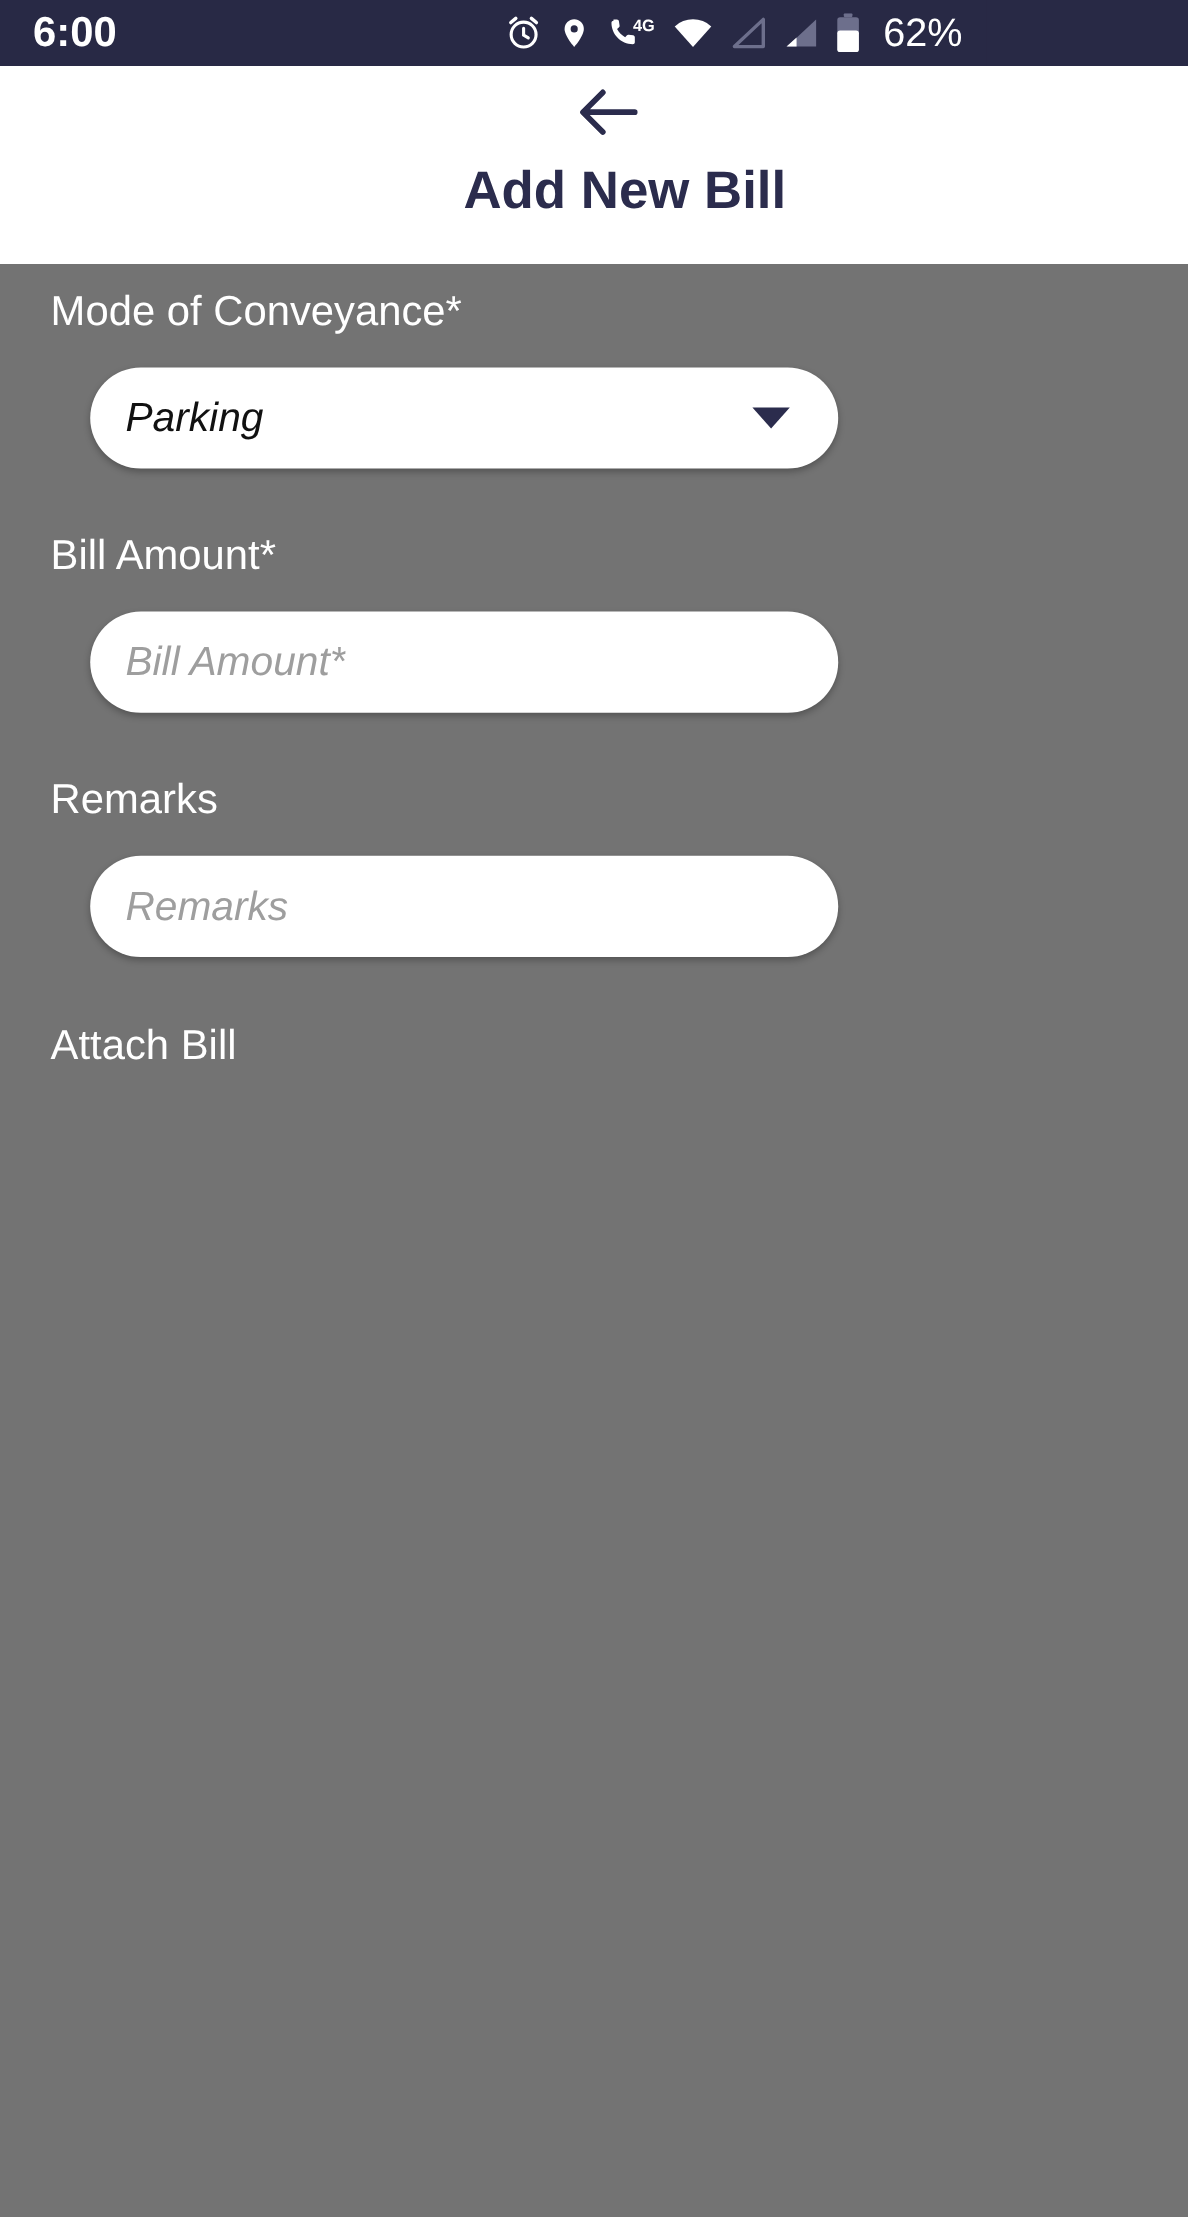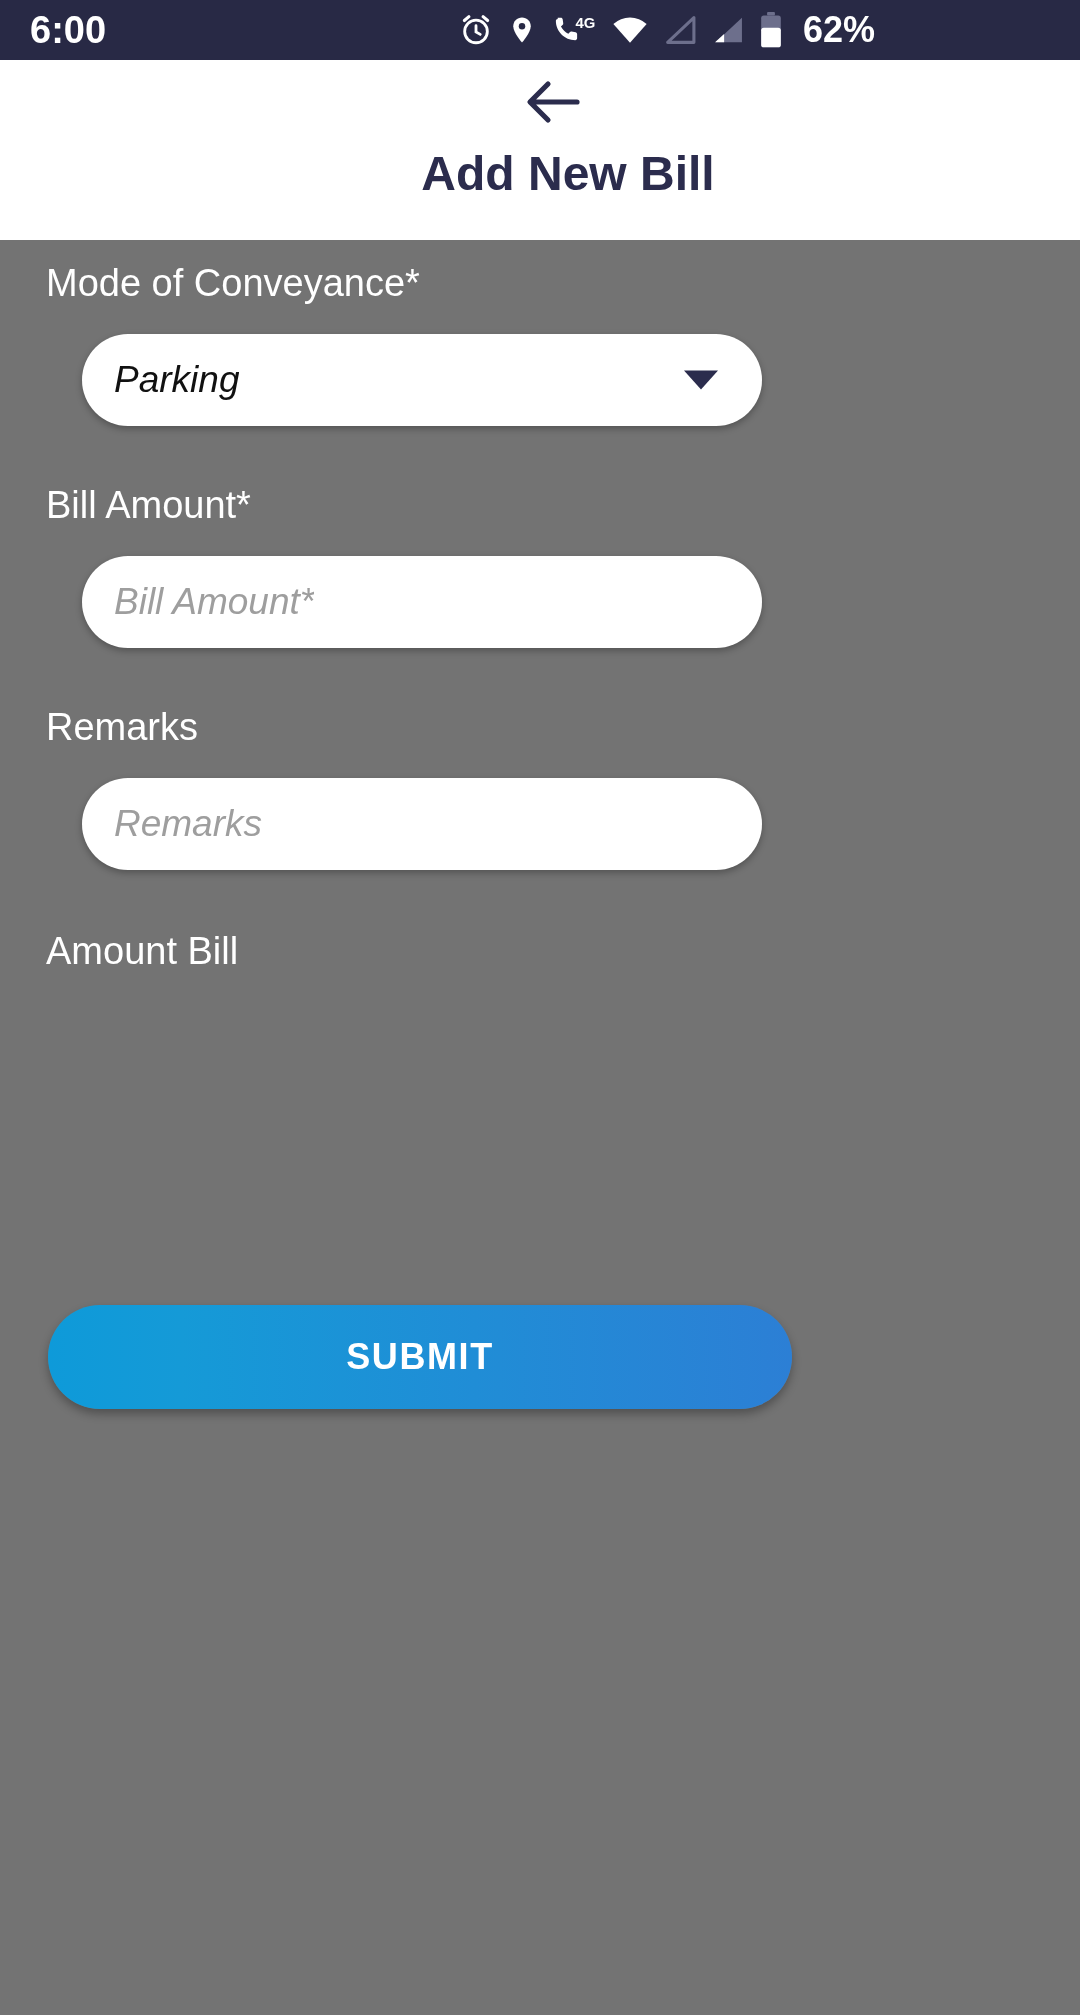--- a/index.html
+++ b/index.html
@@ -47,21 +47,21 @@
     gap: 14px;
   }
   .status-icon {
     display: flex;
     align-items: flex-end;
     justify-content: center;
   }
   .status-battery-pct {
     color: #ffffff;
     font-size: 36px;
-    font-weight: 700;
+    font-weight: 400;
     margin-left: 6px;
     line-height: 1;
   }
 
   
   .appbar {
     position: absolute;
     top: 60px; left: 0;
     width: 1080px;
     height: 180px;
@@ -253,18 +253,17 @@
     <div class="field-label g2-label">Bill Amount*</div>
     <div class="field-control g2-ctrl">
       <span class="field-text placeholder">Bill Amount*</span>
     </div>
 
     <div class="field-label g3-label">Remarks</div>
     <div class="field-control g3-ctrl">
       <span class="field-text placeholder">Remarks</span>
     </div>
 
-    <div class="field-label g4-label">Amount Bill</div>
-
-    <button class="submit-btn submit-pos">SUBMIT</button>
+    <div class="field-label g4-label">Attach Bill</div>
+
   </div>
 
 </div>
 
 </body></html>

